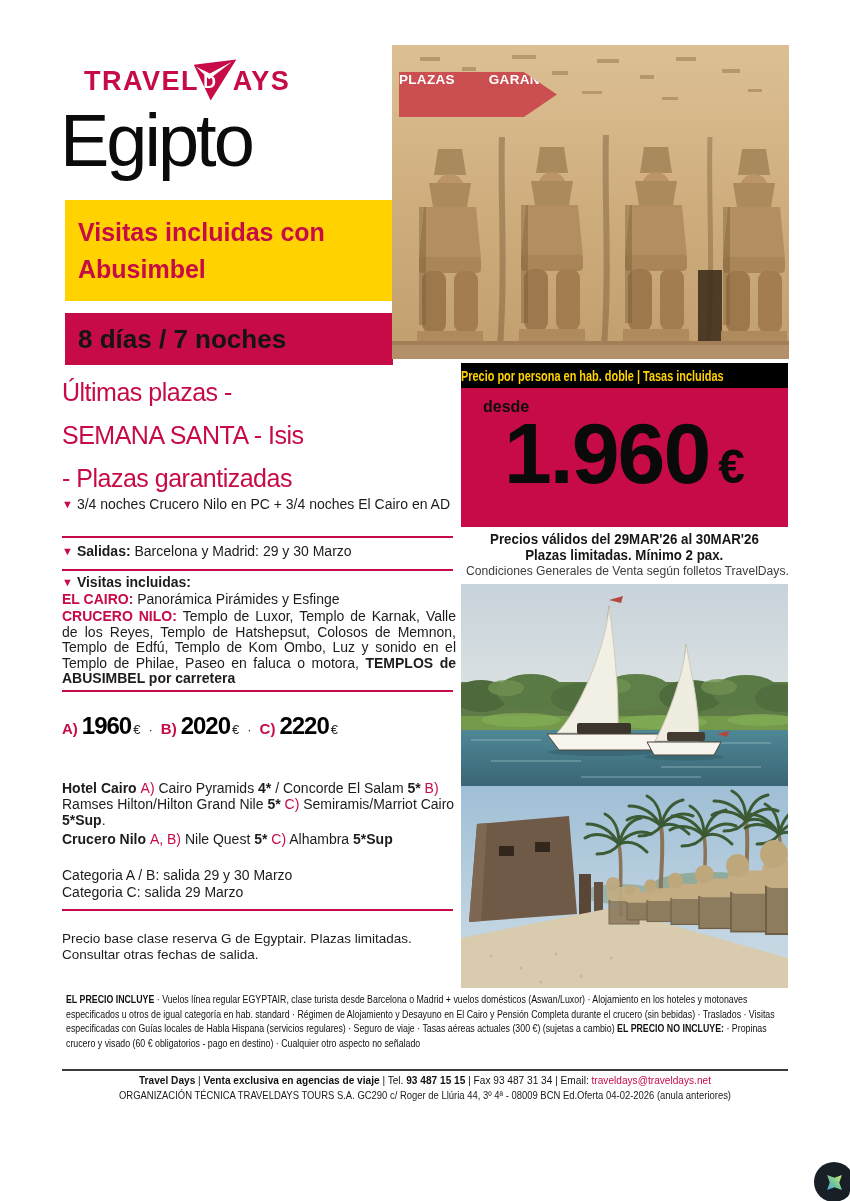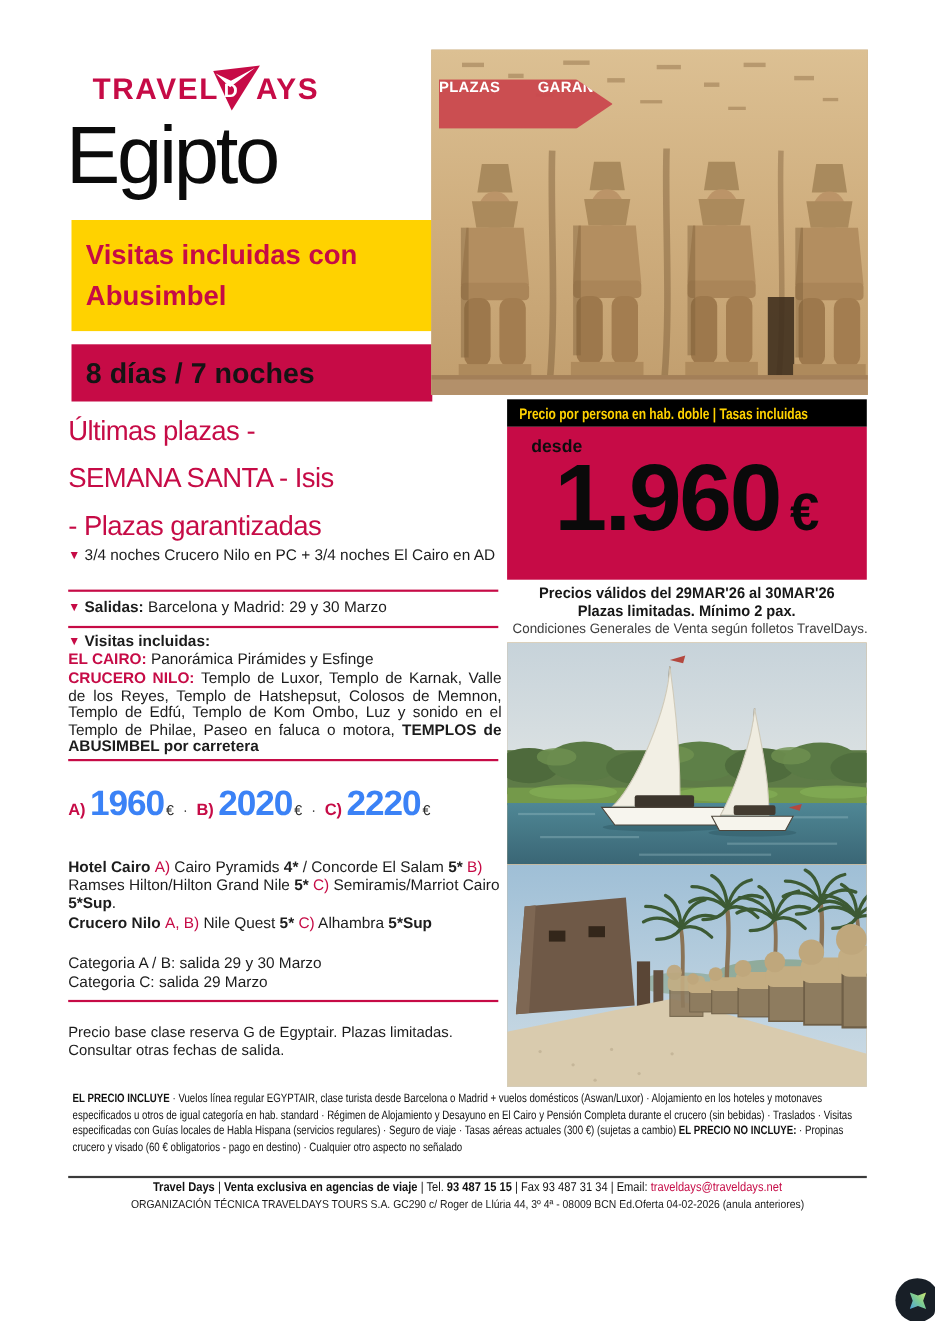--- a/index.html
+++ b/index.html
@@ -20,34 +20,34 @@
   .offer-title{position:absolute;left:62px;top:371px;width:404px;color:var(--crimson);font-weight:normal;font-size:25px;line-height:43px;letter-spacing:-0.5px;}
   .body-block{position:absolute;left:62px;width:397px;font-size:14px;line-height:15.5px;color:#1c1c1c;}
   .tri{color:var(--crimson);font-size:11px;margin-right:4px;position:relative;top:-1px;}
   .sep{position:absolute;left:62px;width:391px;height:1.5px;background:var(--crimson);}
   .justify{text-align:justify;}
   .seg-b{font-weight:bold;}
   .seg-r{color:var(--crimson);}
   .seg-rb{color:var(--crimson);font-weight:bold;}
   .price-line{position:absolute;left:62px;top:712px;width:402px;display:flex;align-items:baseline;}
   .popt-label{font-size:15px;font-weight:bold;color:var(--crimson);margin-right:4px;}
-  .popt-value{font-size:32px;font-weight:bold;color:#3b82f6;letter-spacing:-1px;}
+  .popt-value{font-size:24px;font-weight:bold;color:#000000;letter-spacing:-1px;}
   .popt-euro{font-size:13px;color:#2b2b2b;margin-left:2px;}
   .popt-sep{font-size:13px;color:#333;margin:0 8px;}
   .hotels{top:780px;line-height:16px;}
   .crucero-nilo{top:832px;}
   .categoria{top:867px;line-height:16.5px;}
   .base-note{top:931px;font-size:13.5px;line-height:16px;width:396px;}
   
   .photo{position:absolute;overflow:hidden;background:#cbb188;}
   .photo svg{display:block;width:100%;height:100%;}
   .photo-abu{left:392px;top:45px;width:397px;height:314px;}
   .badge{position:absolute;left:7px;top:27px;width:158px;height:45px;background:rgba(202,72,78,.95);clip-path:polygon(0 0,79% 0,100% 50%,79% 100%,0 100%);display:flex;flex-direction:row;justify-content:space-between;gap:34px;}
   .badge span{width:79%;text-align:center;color:#fff;font-weight:bold;font-size:13.5px;line-height:16px;letter-spacing:.3px;}
-  .price-bar{position:absolute;left:461px;top:363px;width:327px;height:25px;background:#000;display:flex;align-items:center;padding-left:11px;box-sizing:border-box;}
+  .price-bar{position:absolute;left:461px;top:363px;width:327px;height:25px;background:#000;display:flex;align-items:center;box-sizing:border-box;}
   .price-bar span{color:var(--yellow);font-weight:bold;font-size:14px;white-space:nowrap;transform:scaleX(.78);transform-origin:0 50%;}
   .price-box{position:absolute;left:461px;top:388px;width:327px;height:139px;background:var(--crimson);}
   .desde{position:absolute;left:22px;top:10px;font-size:16px;font-weight:bold;color:#0d0d0d;}
   .amount-row{position:absolute;left:0;right:0;top:22px;display:flex;justify-content:center;align-items:baseline;}
   .amount{font-size:86px;font-weight:bold;color:#0a0a0a;letter-spacing:-2px;line-height:1;}
   .amount-cur{font-size:48px;font-weight:bold;color:#0a0a0a;margin-left:9px;}
   .validity{position:absolute;left:461px;top:531px;width:327px;text-align:center;}
   .validity .v-b{font-size:14px;font-weight:bold;line-height:16px;white-space:nowrap;}
   .validity .v-b span{display:inline-block;transform:scaleX(.95);transform-origin:50% 50%;}
   .validity .v-s{font-size:12.5px;color:#3d3d3d;line-height:15px;margin-top:1px;white-space:nowrap;}

